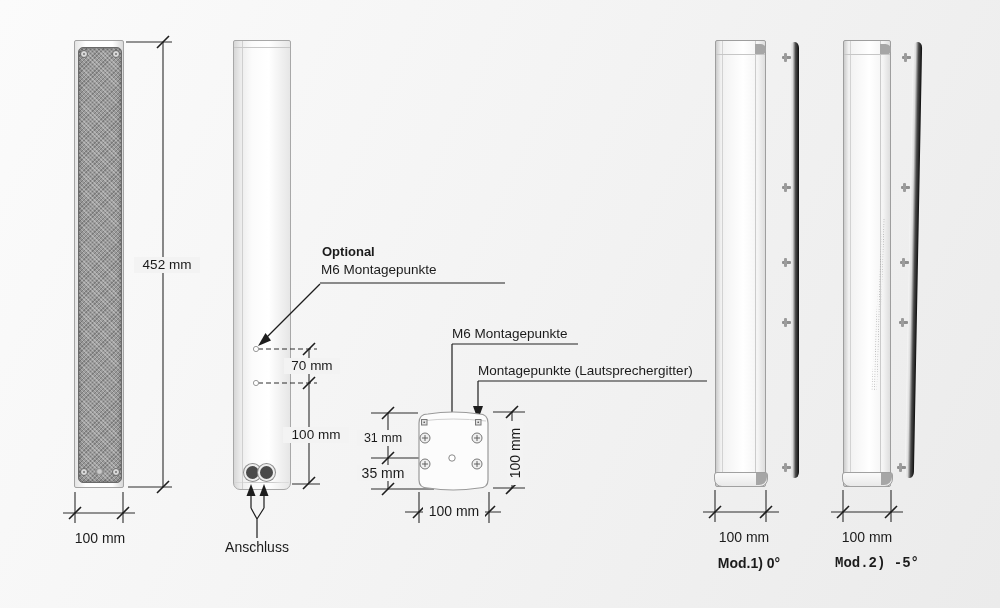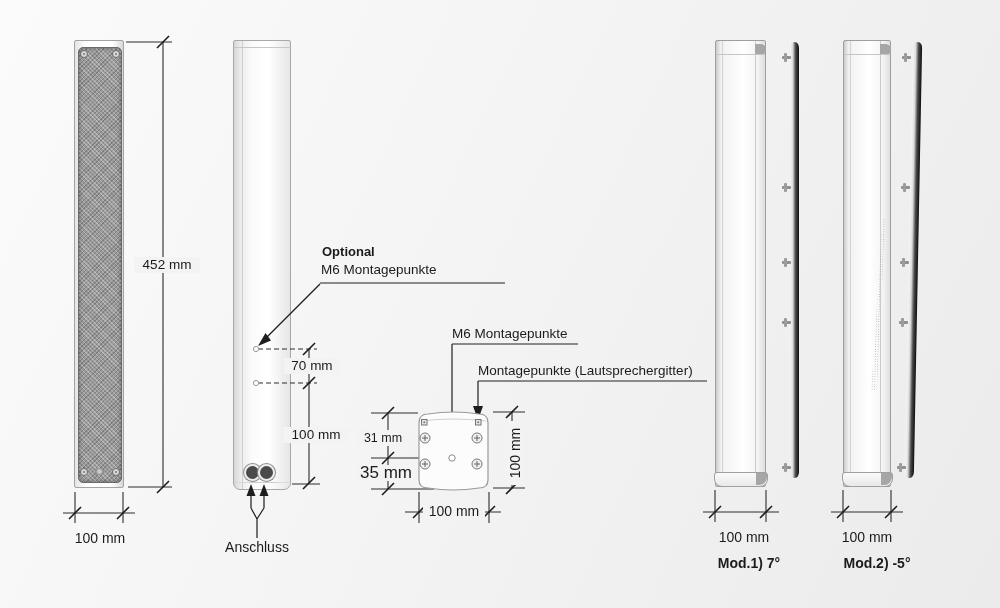--- a/index.html
+++ b/index.html
@@ -185,22 +185,22 @@
 
   <div class="lbl bold left" style="left:322px;top:244px;font-size:13px;">Optional</div>
   <div class="lbl left" style="left:321px;top:262px;">M6 Montagepunkte</div>
   <div class="lbl bg" style="left:284px;top:358px;width:50px;">70 mm</div>
   <div class="lbl bg" style="left:283px;top:427px;width:60px;">100 mm</div>
   <div class="lbl" style="left:217px;top:539px;width:80px;font-size:14px;">Anschluss</div>
 
   <div class="lbl left" style="left:452px;top:326px;">M6 Montagepunkte</div>
   <div class="lbl left" style="left:478px;top:363px;">Montagepunkte (Lautsprechergitter)</div>
   <div class="lbl bg" style="left:357px;top:430px;width:46px;font-size:12.5px;">31 mm</div>
-  <div class="lbl bg" style="left:357px;top:465px;width:46px;font-size:17px;">35 mm</div>
+  <div class="lbl bg" style="left:357px;top:465px;width:46px;font-size:14px;">35 mm</div>
   <div class="lbl bg" style="left:423px;top:503px;width:56px;font-size:14px;">100 mm</div>
   <div class="lbl bg" style="left:483px;top:445px;width:58px;font-size:14px;transform:rotate(-90deg);">100 mm</div>
 
   <div class="lbl" style="left:715px;top:529px;width:58px;font-size:14px;">100 mm</div>
-  <div class="lbl bold" style="left:708px;top:555px;width:82px;">Mod.1) 7°</div>
+  <div class="lbl bold" style="left:708px;top:555px;width:82px;">Mod.1) 0°</div>
   <div class="lbl" style="left:838px;top:529px;width:58px;font-size:14px;">100 mm</div>
-  <div class="lbl bold" style="left:833px;top:555px;width:88px;">Mod.2) -5°</div>
+  <div class="lbl bold" style="left:833px;top:555px;width:88px;font-family:Liberation Mono, monospace;">Mod.2) -5°</div>
 
 </div>
 
 </body></html>

